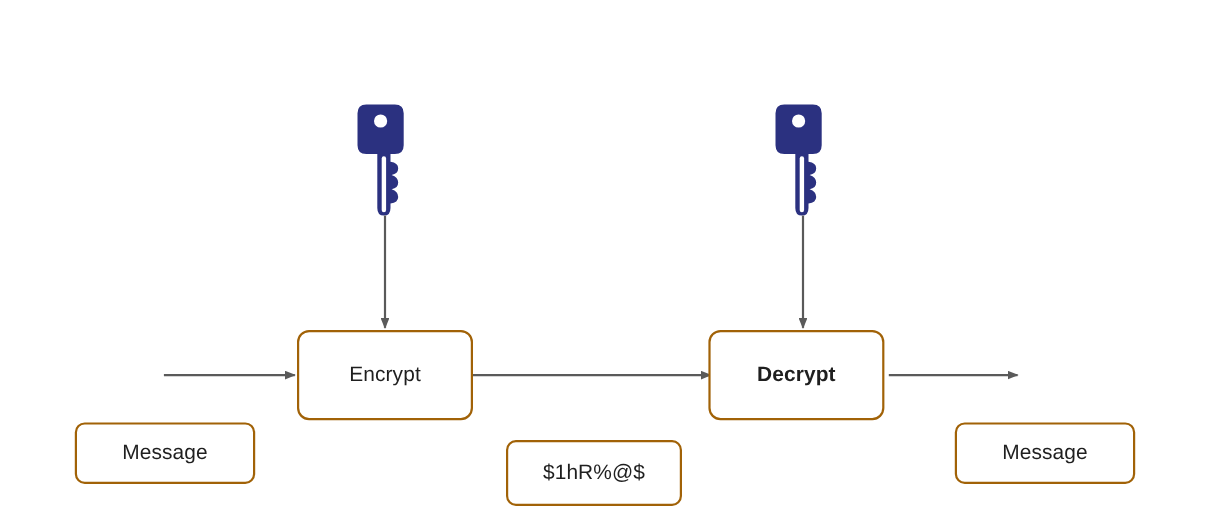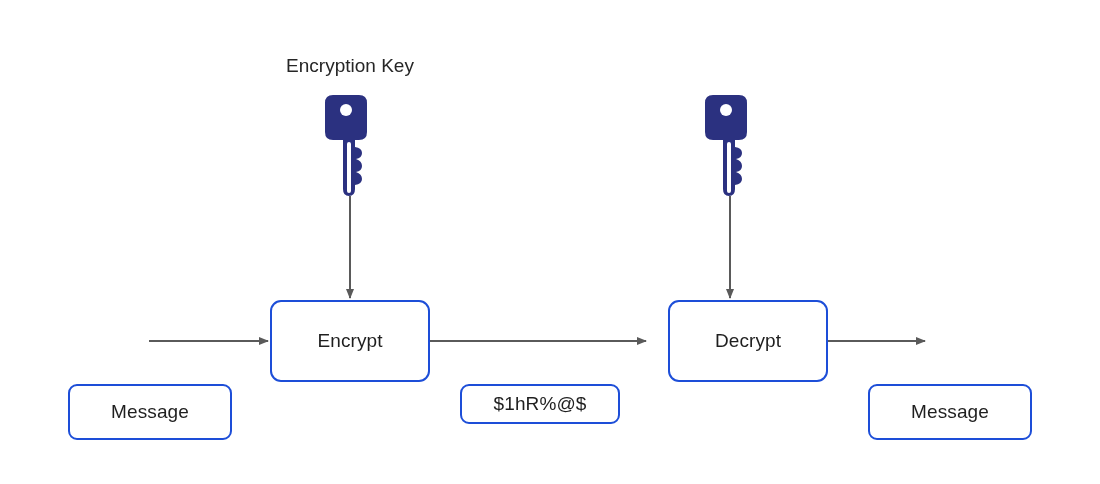--- a/index.html
+++ b/index.html
@@ -14,21 +14,21 @@
   #canvas {
     position: relative;
     width: 1100px;
     height: 484px;
     background: #ffffff;
     overflow: hidden;
   }
   .node-box {
     position: absolute;
     box-sizing: border-box;
-    border: 2px solid #1d4ed8;
+    border: 2px solid #a16207;
     border-radius: 9px;
     background: #ffffff;
     display: flex;
     align-items: center;
     justify-content: center;
     color: #1f1f1f;
     font-size: 19px;
     font-family: "Liberation Sans", sans-serif;
     letter-spacing: 0.1px;
     white-space: nowrap;
@@ -50,21 +50,20 @@
   .connector {
     position: absolute;
     pointer-events: none;
   }
 </style>
 </head>
 <body>
 
 <div id="canvas">
 
-  <div class="key-title" style="left:250px; top:55px; width:200px;">Encryption Key</div>
 
 
   <div class="key-icon" style="left:322px; top:92px;">
     <svg width="56" height="110" viewBox="0 0 56 110" xmlns="http://www.w3.org/2000/svg">
       <path d="M11 3
                L37 3
                Q45 3 45 11
                L45 40
                Q45 48 37 48
                L33 48
@@ -141,29 +140,29 @@
 
     <g>
       <line x1="808" y1="341" x2="925" y2="341" stroke="#5a5a5a" stroke-width="2" marker-end="url(#arrowhead)"></line>
     </g>
   </svg>
 
   <div class="node-box process-box" style="left:270px; top:300px; width:160px; height:82px;">
     <span>Encrypt</span>
   </div>
 
-  <div class="node-box process-box" style="left:668px; top:300px; width:160px; height:82px;">
+  <div class="node-box process-box" style="left:644px; top:300px; width:160px; height:82px;font-weight:bold;">
     <span>Decrypt</span>
   </div>
 
   <div class="node-box" style="left:68px; top:384px; width:164px; height:56px;">
     <span>Message</span>
   </div>
 
-  <div class="node-box" style="left:460px; top:384px; width:160px; height:40px;">
+  <div class="node-box" style="left:460px; top:400px; width:160px; height:60px;">
     <span>$1hR%@$</span>
   </div>
 
   <div class="node-box" style="left:868px; top:384px; width:164px; height:56px;">
     <span>Message</span>
   </div>
 
 </div>
 
 </body></html>

